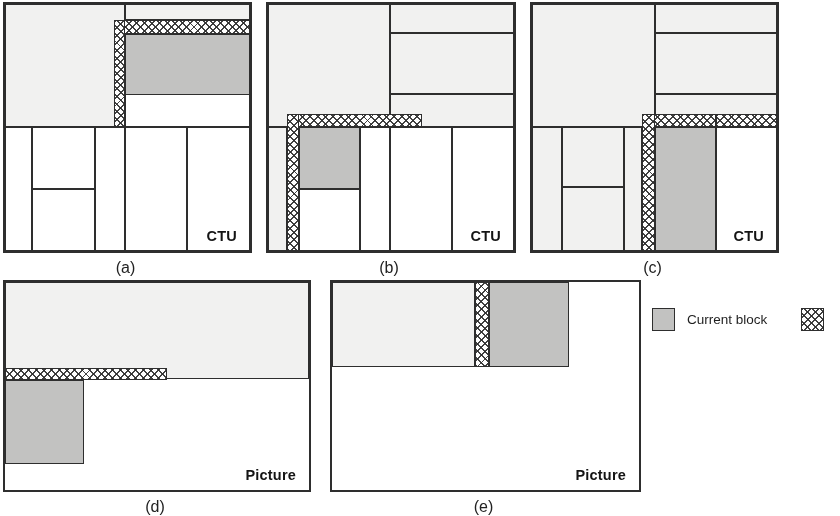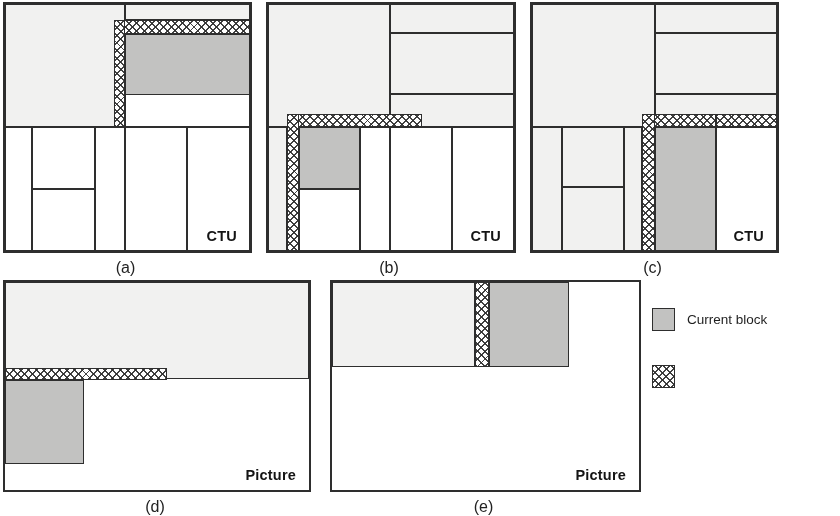--- a/index.html
+++ b/index.html
@@ -28,21 +28,21 @@
   }
   .tag{
     position:absolute;right:13px;bottom:7px;z-index:20;
     font-weight:bold;font-size:14.5px;color:#141414;letter-spacing:.2px;
   }
   .caption{
     text-align:center;margin-top:6px;
     font-size:16px;color:#222222;
   }
   .legend{
-    position:absolute;display:flex;flex-direction:column;gap:34px;
+    position:absolute;display:flex;flex-direction:row;gap:34px;
   }
   .legend-item{display:flex;align-items:center;}
   .swatch{
     width:21px;height:21px;box-sizing:content-box;
     border:1.5px solid #2e2e2e;flex:0 0 auto;
   }
   .legend-label{
     margin-left:12px;font-size:13.5px;color:#1f1f1f;white-space:nowrap;
   }
 </style>

